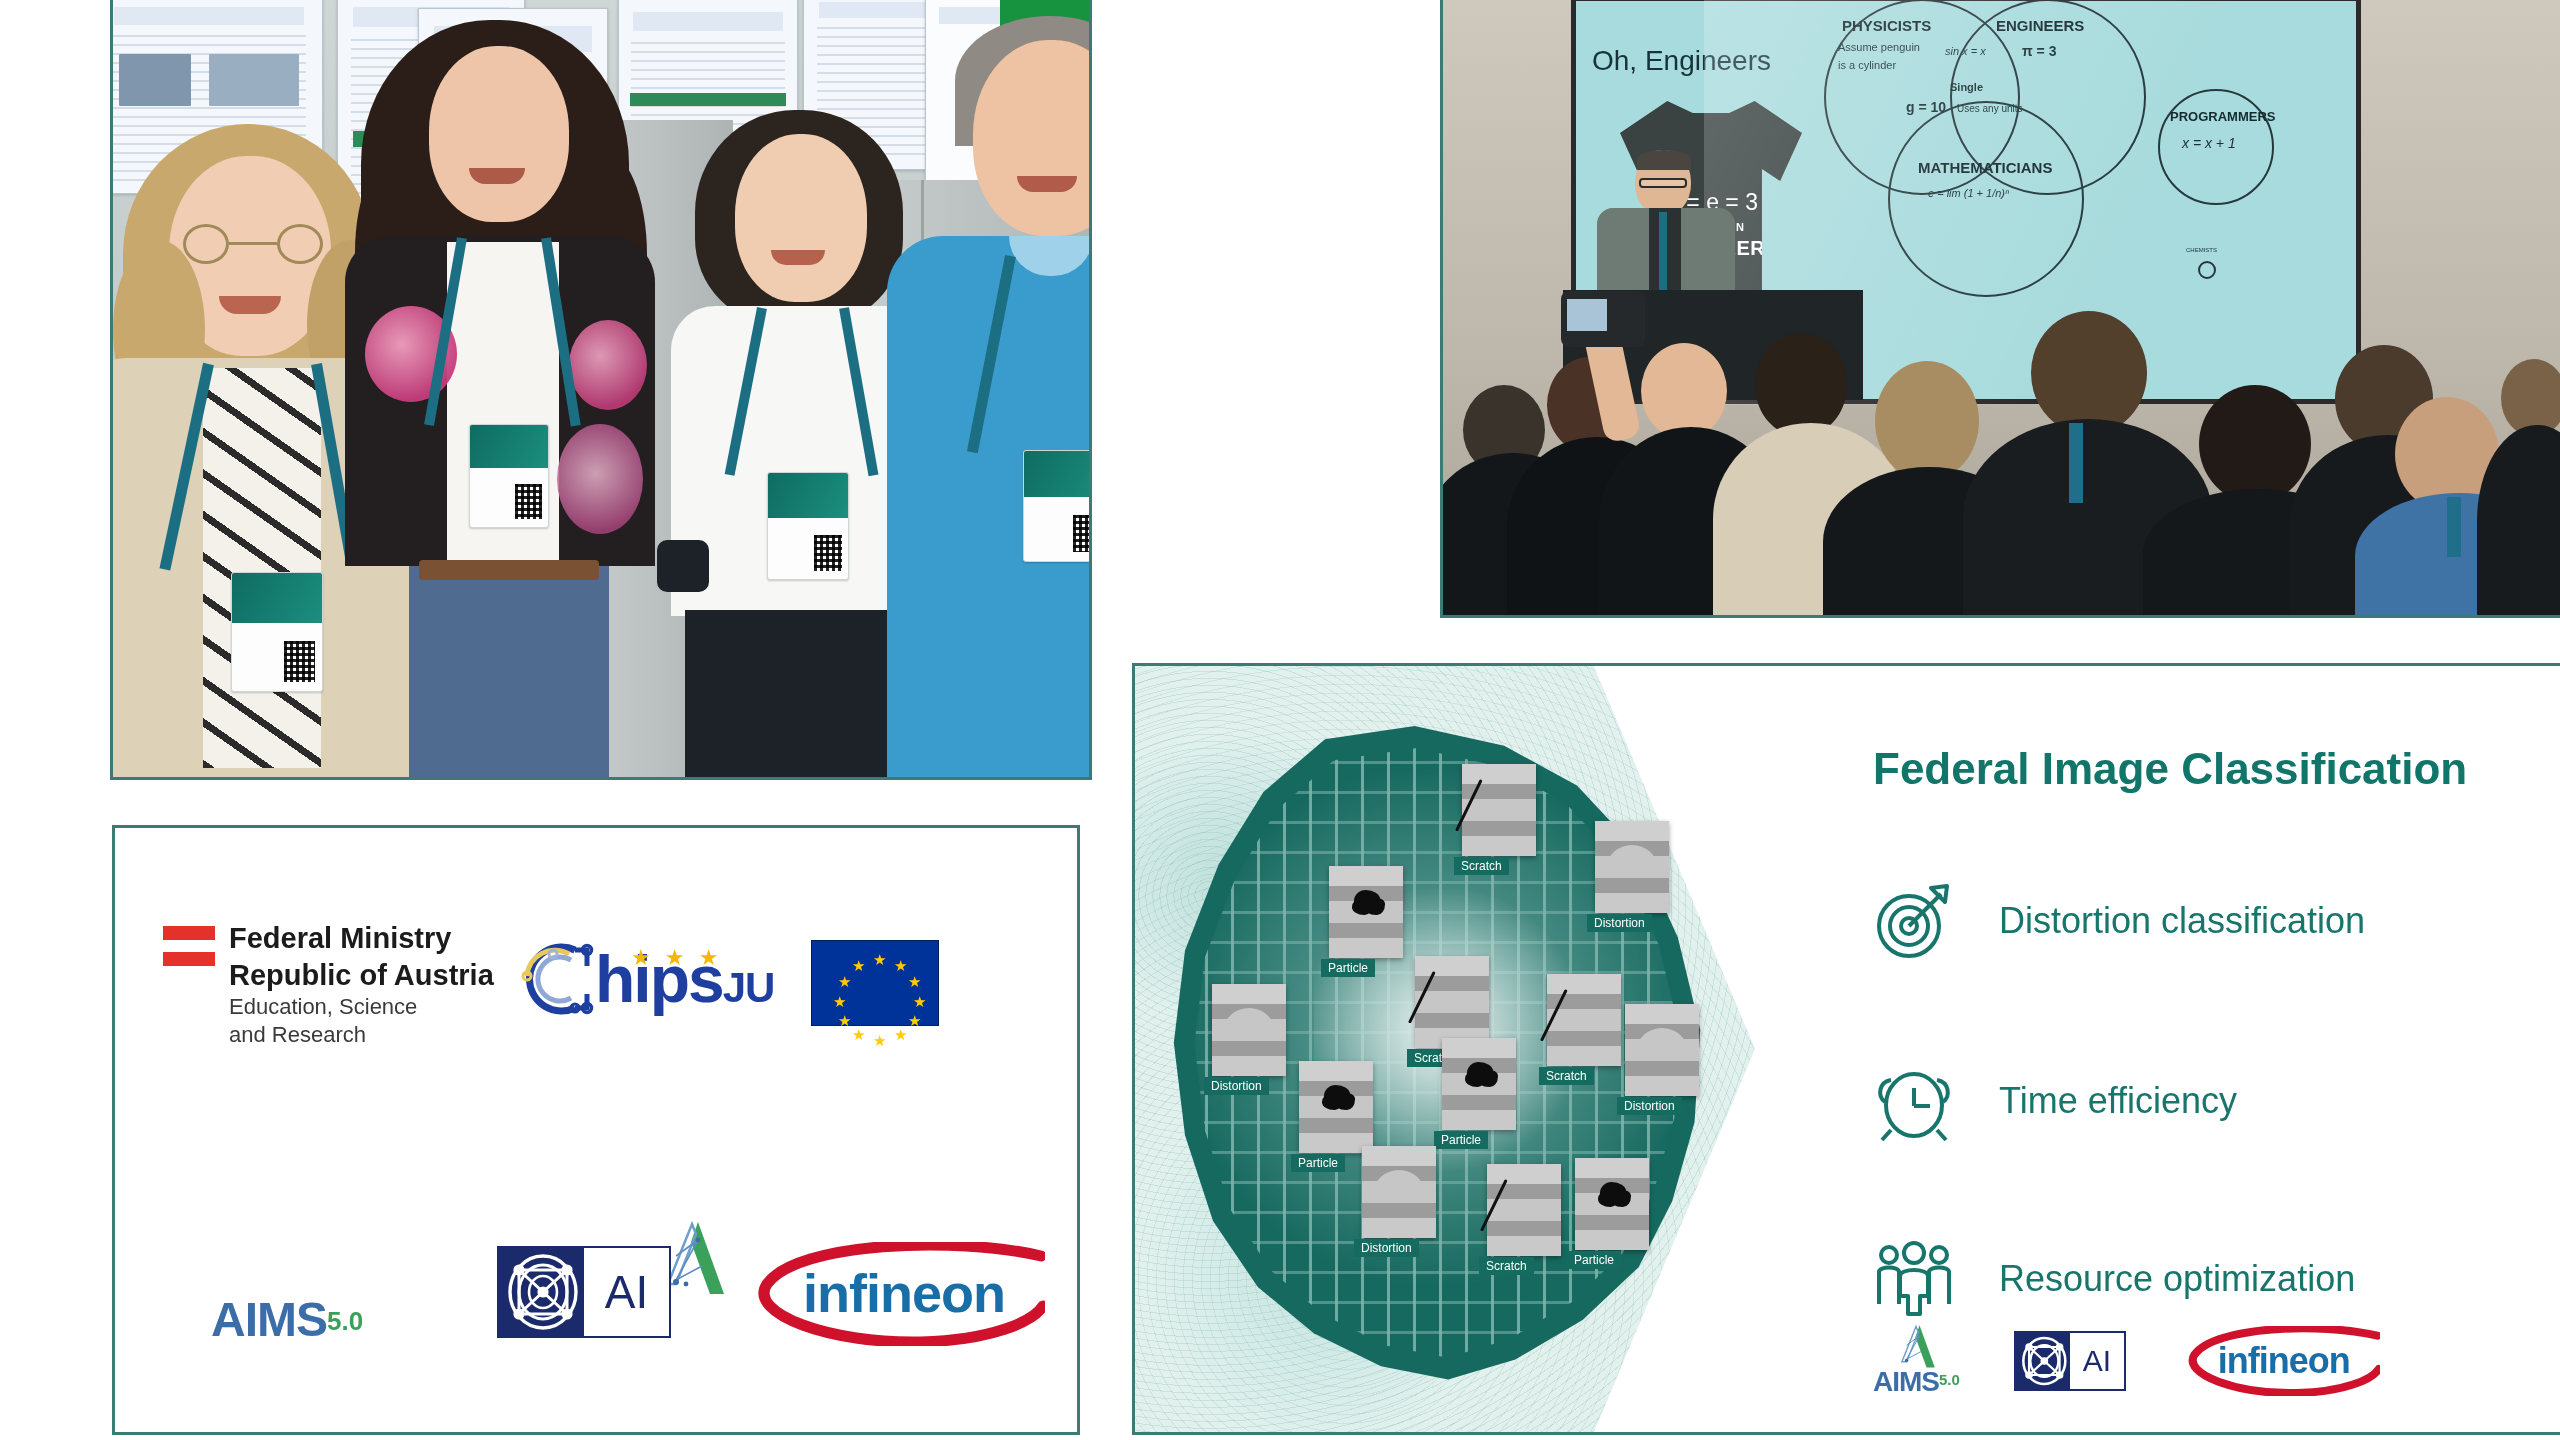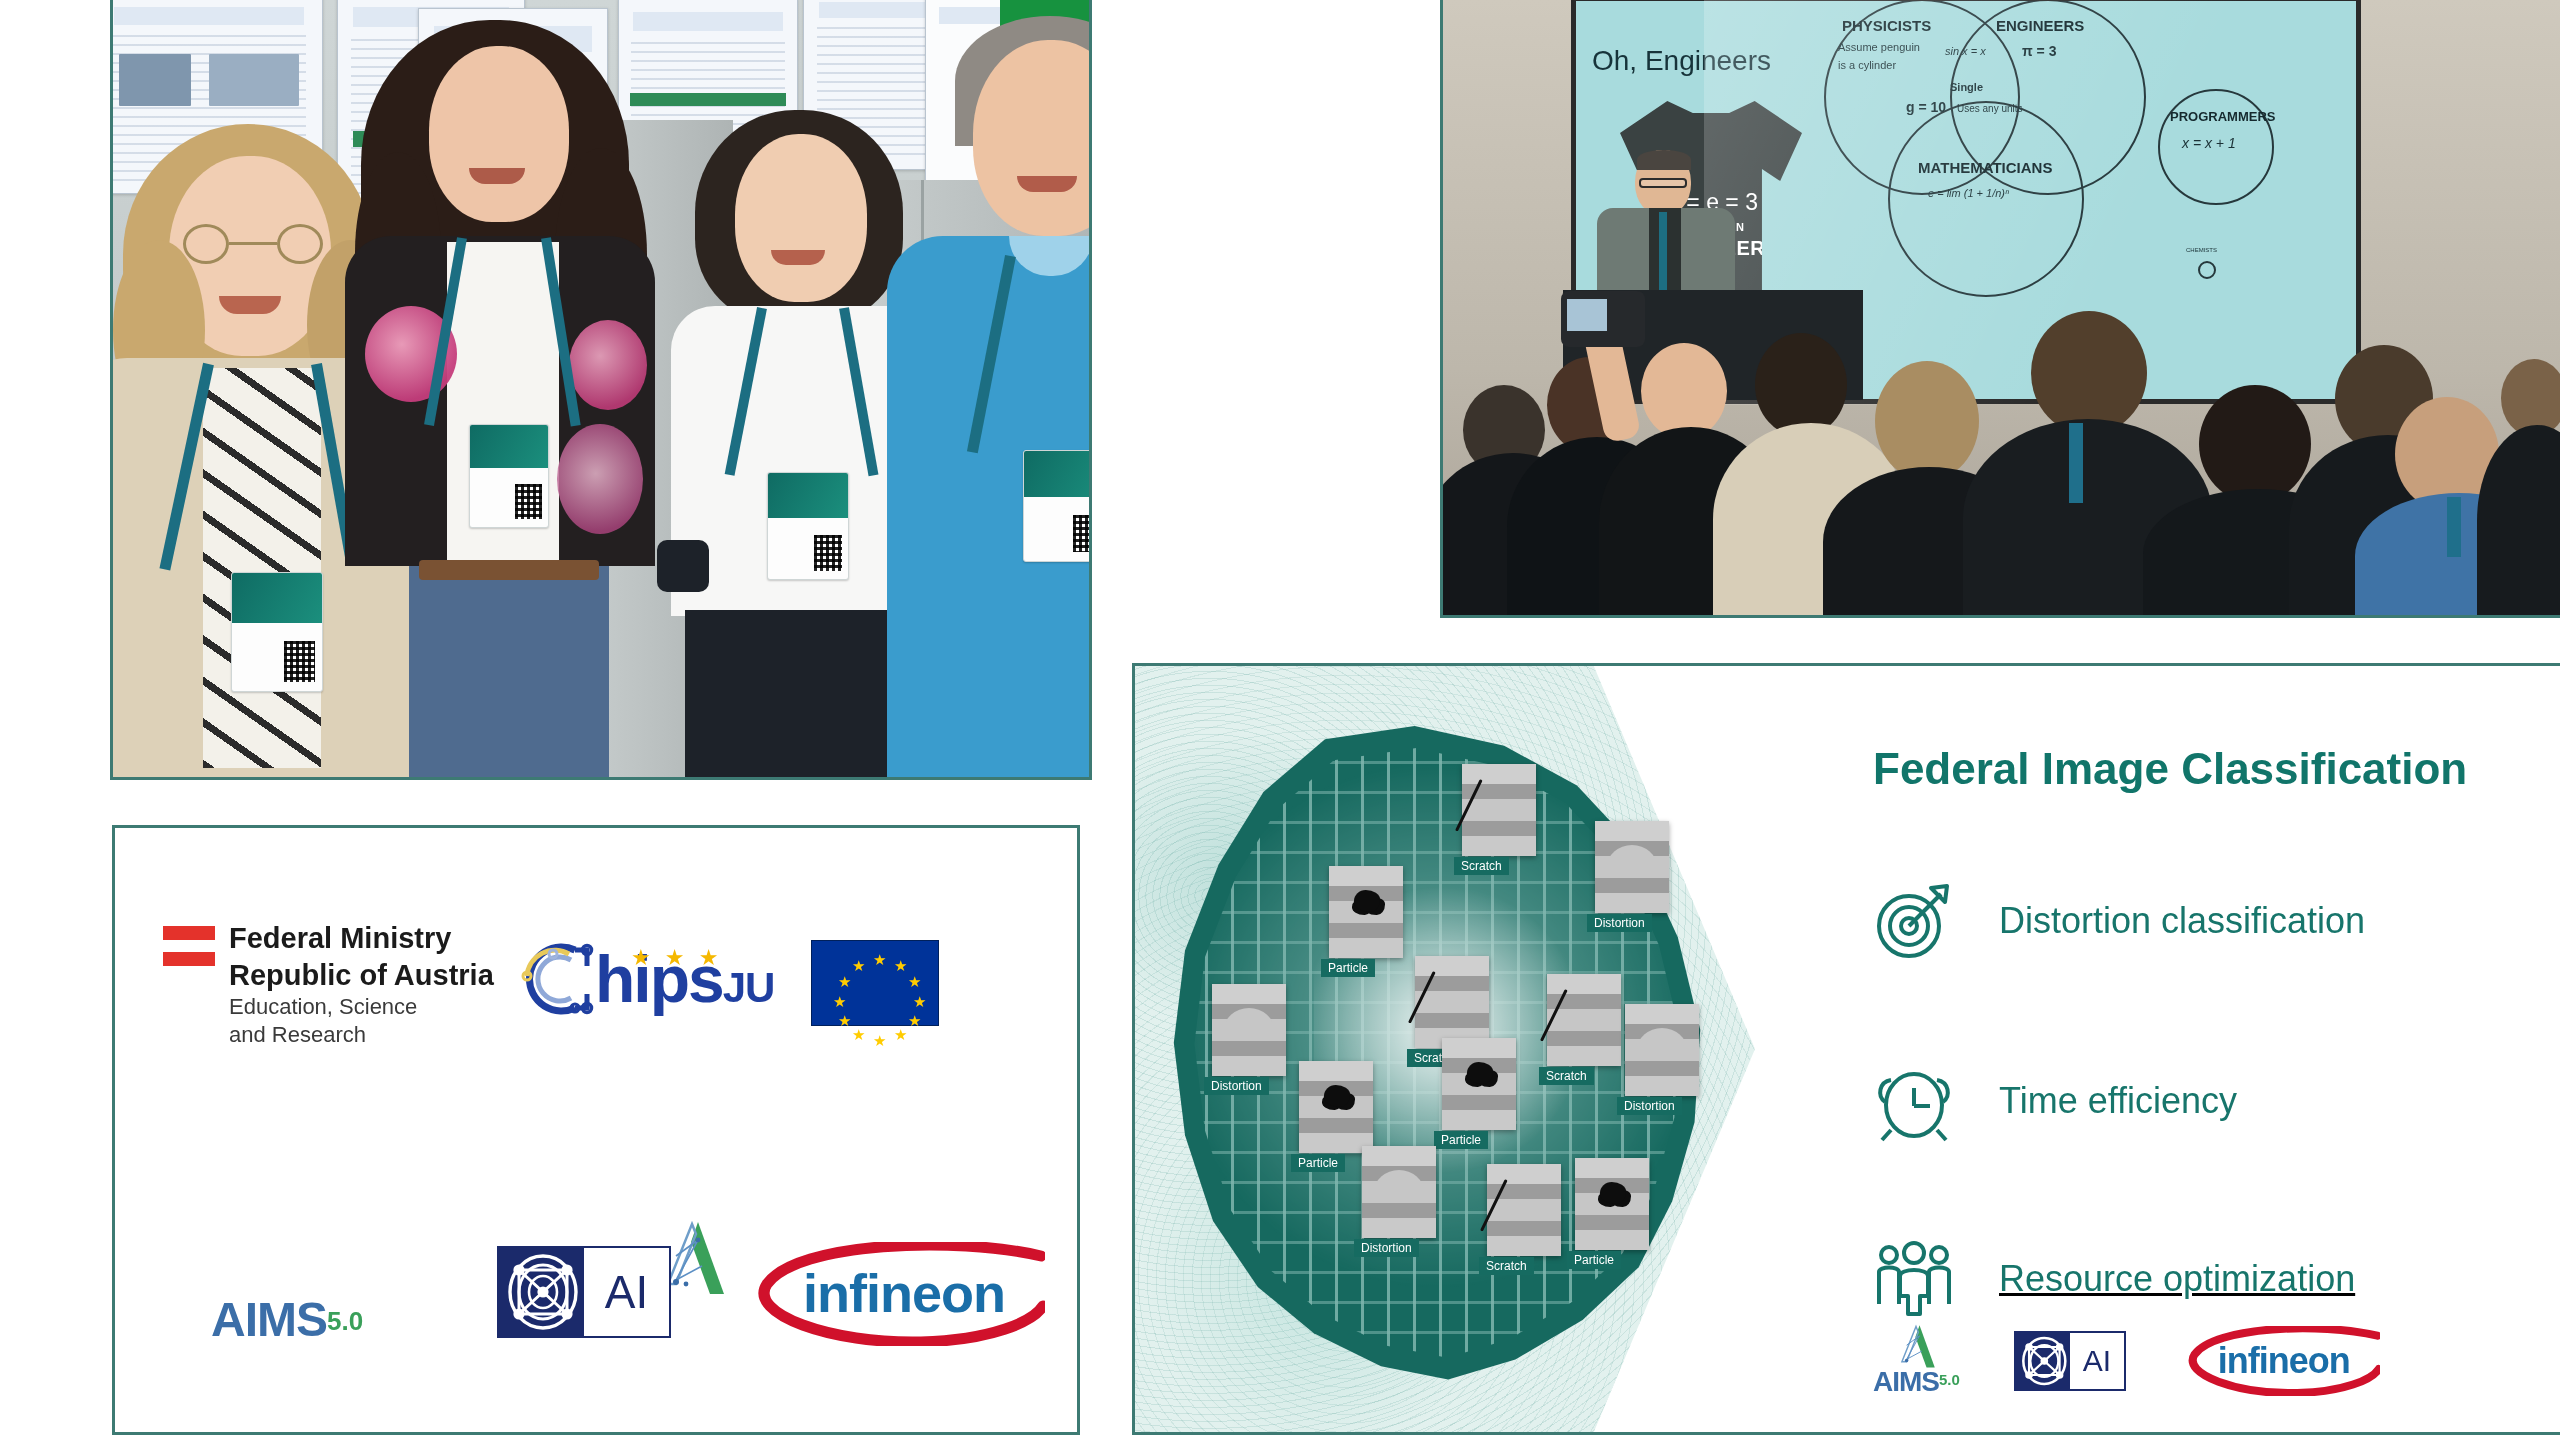--- a/index.html
+++ b/index.html
@@ -588,21 +588,21 @@
             <path d="M64 20 C76 22 78 36 70 42" fill="none" stroke="#17756b" stroke-width="4"></path>
             <line x1="41" y1="28" x2="41" y2="46" stroke="#17756b" stroke-width="4"></line>
             <line x1="41" y1="46" x2="57" y2="46" stroke="#17756b" stroke-width="4"></line>
             <line x1="18" y1="70" x2="9" y2="80" stroke="#17756b" stroke-width="4"></line>
             <line x1="64" y1="70" x2="73" y2="80" stroke="#17756b" stroke-width="4"></line>
           </svg>
         </div>
         <div class="feat-tx">Time efficiency</div>
       </div>
 
-      <div class="feat" style="top:572px;text-decoration:underline;">
+      <div class="feat" style="top:572px;">
         <div class="feat-ic">
           <svg width="82" height="82" viewBox="0 0 82 82">
             <circle cx="16" cy="17" r="8" fill="none" stroke="#17756b" stroke-width="4"></circle>
             <path d="M6 34 C6 28 26 28 26 34 L26 66" fill="none" stroke="#17756b" stroke-width="4"></path>
             <circle cx="66" cy="17" r="8" fill="none" stroke="#17756b" stroke-width="4"></circle>
             <path d="M56 34 C56 28 76 28 76 34 L76 66" fill="none" stroke="#17756b" stroke-width="4"></path>
             <circle cx="41" cy="15" r="10" fill="none" stroke="#17756b" stroke-width="4"></circle>
             <path d="M27 38 C27 30 55 30 55 38 L55 58 L47 58 L47 76 L35 76 L35 58 L27 58 Z" fill="none" stroke="#17756b" stroke-width="4" stroke-linejoin="round"></path>
             <path d="M6 34 L6 66" fill="none" stroke="#17756b" stroke-width="4"></path>
             <path d="M56 34 L56 66" fill="none" stroke="#17756b" stroke-width="4"></path>

